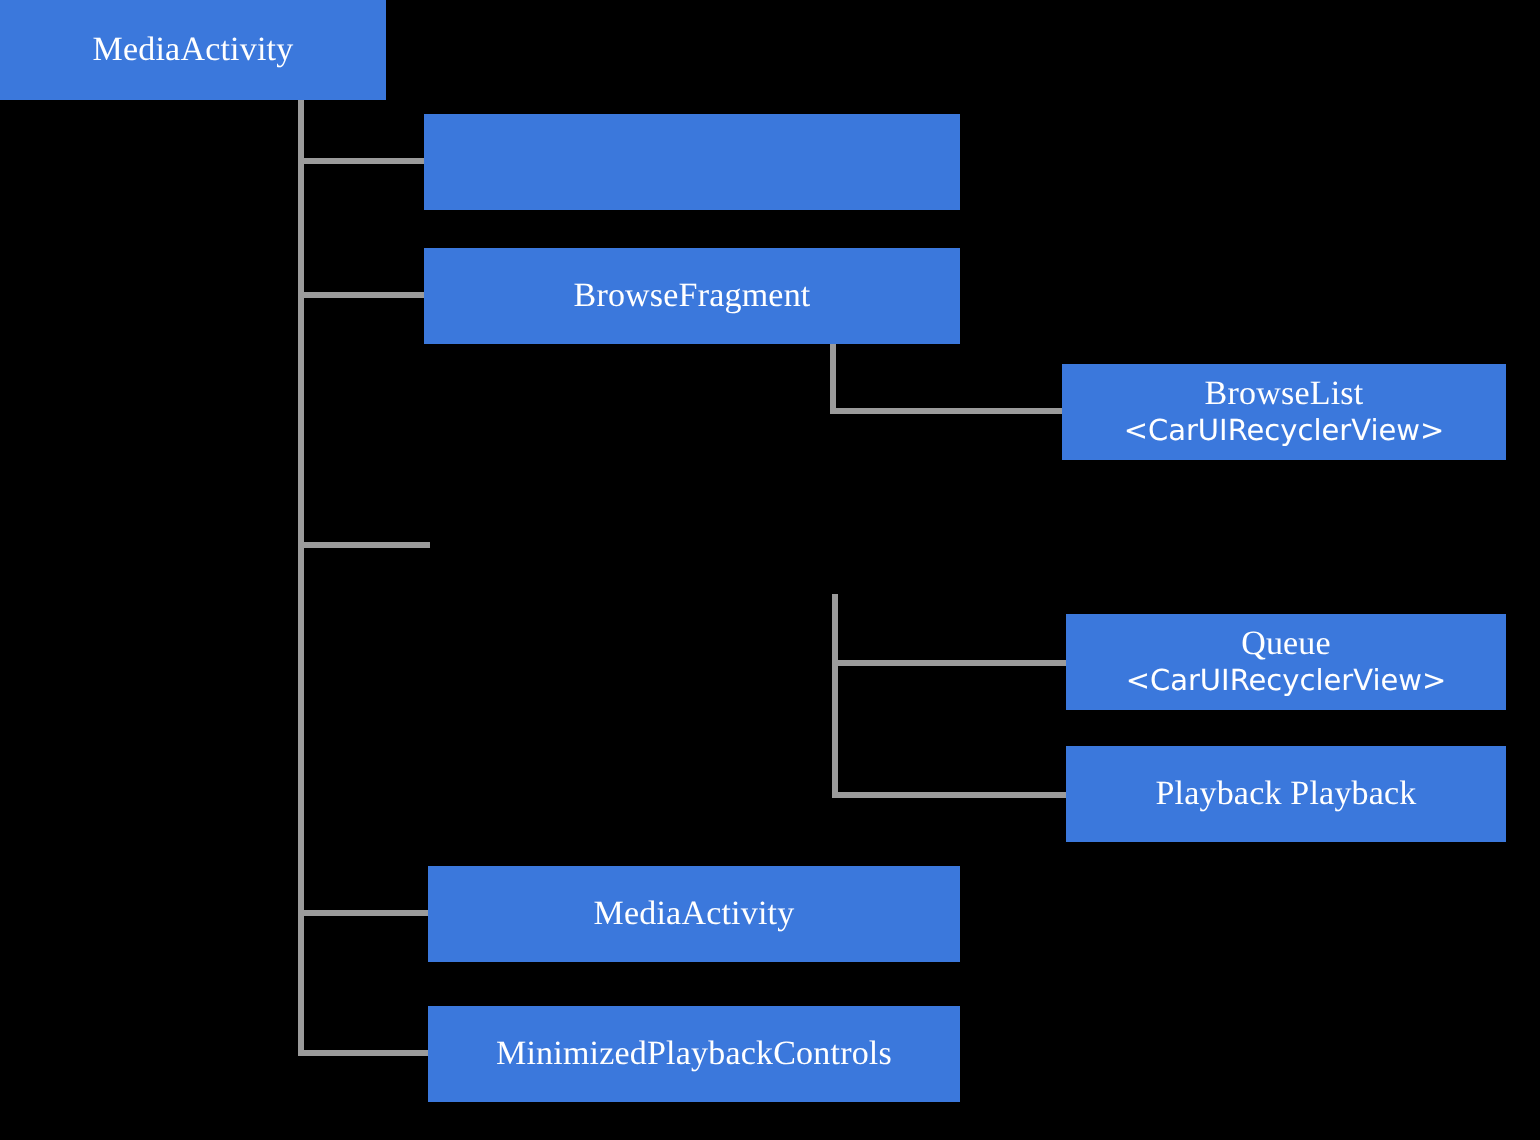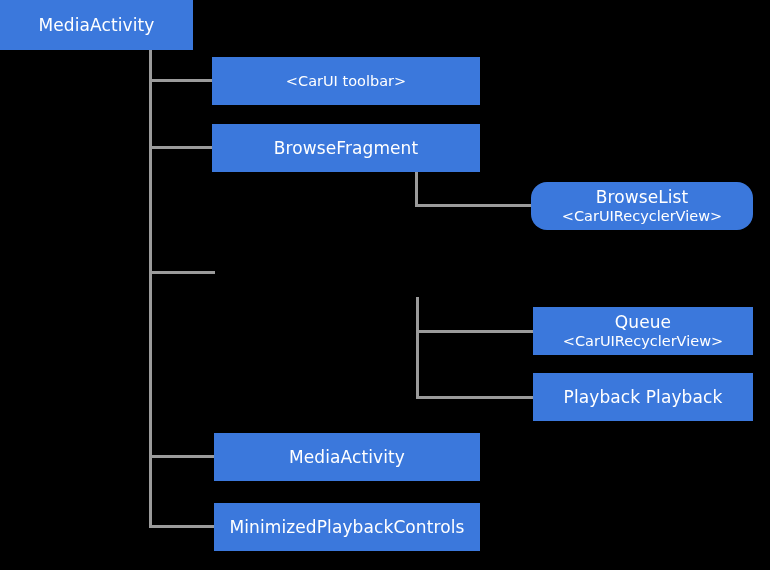--- a/index.html
+++ b/index.html
@@ -28,20 +28,21 @@
     box-sizing: border-box;
     line-height: 1.18;
     text-align: center;
     z-index: 3;
   }
   .node .title {
     font-size: 17px;
     font-weight: 400;
     letter-spacing: 0.1px;
     white-space: nowrap;
+    font-family: Liberation Serif, serif;
   }
   .node .subtitle {
     font-size: 14.5px;
     font-weight: 400;
     white-space: nowrap;
     margin-top: 1px;
   }
   .node.single .title {
     font-size: 17px;
   }
@@ -79,28 +80,27 @@
 
   <div class="edge v" style="left:416px; top:297px; height:102px;"></div>
   <div class="edge h" style="left:416px; top:330px; width:118px;"></div>
   <div class="edge h" style="left:416px; top:396px; width:118px;"></div>
 
   <div class="node single" style="left:0px; top:0px; width:193px; height:50px;">
     <div class="title">MediaActivity</div>
   </div>
 
   <div class="node" style="left:212px; top:57px; width:268px; height:48px;">
-    <div class="subtitle">&lt;CarUI toolbar&gt;</div>
   </div>
 
   <div class="node single" style="left:212px; top:124px; width:268px; height:48px;">
     <div class="title">BrowseFragment</div>
   </div>
 
-  <div class="node" style="left:531px; top:182px; width:222px; height:48px;border-radius:16px;">
+  <div class="node" style="left:531px; top:182px; width:222px; height:48px;">
     <div class="title">BrowseList</div>
     <div class="subtitle">&lt;CarUIRecyclerView&gt;</div>
   </div>
 
 
   <div class="node" style="left:533px; top:307px; width:220px; height:48px;">
     <div class="title">Queue</div>
     <div class="subtitle">&lt;CarUIRecyclerView&gt;</div>
   </div>
 

